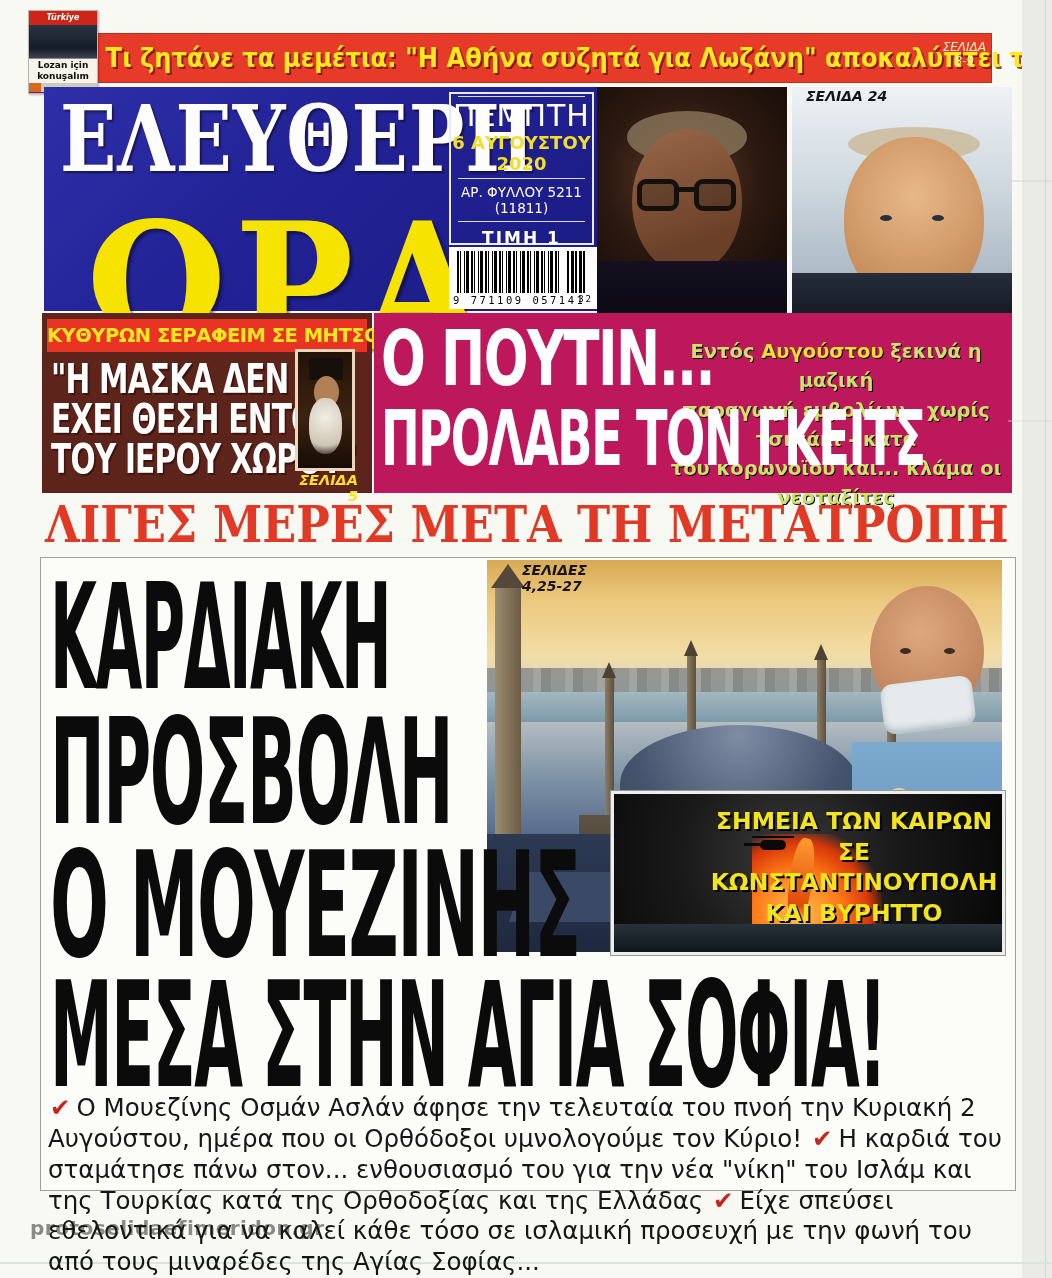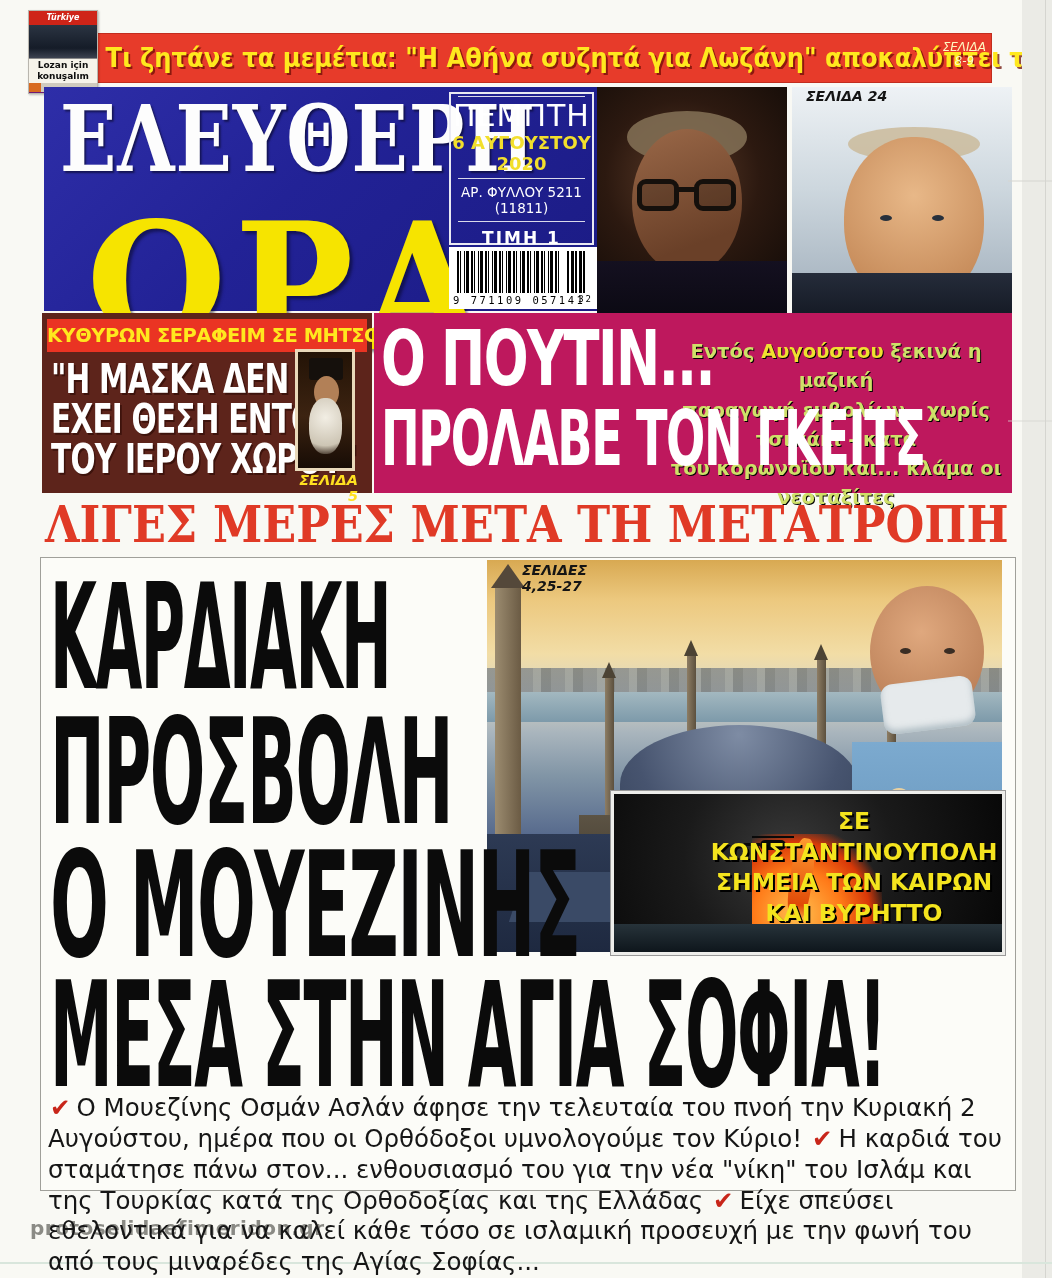--- a/index.html
+++ b/index.html
@@ -295,22 +295,22 @@
   <div class="big-hl" style="top:963px;transform:scale(.50,1.16);" data-name="main-headline-line4">ΜΕΣΑ ΣΤΗΝ ΑΓΙΑ ΣΟΦΙΑ!</div>
 
   <div class="inset" data-name="inset-photo-box">
     <div class="fireglow" data-name="fire-glow"></div>
     <div class="fireplume" data-name="fire-plume"></div>
     <div class="heli-rotor" data-name="helicopter-icon"></div>
     <div class="heli-body" data-name="helicopter-icon"></div>
     <div class="heli-tail" data-name="helicopter-icon"></div>
     <div class="sea" data-name="sea"></div>
     <div class="inset-text" data-name="inset-caption">
+      <div>ΣΗΜΕΙΑ ΤΩΝ ΚΑΙΡΩΝ</div>
       <div>ΣΕ ΚΩΝΣΤΑΝΤΙΝΟΥΠΟΛΗ</div>
-      <div>ΣΗΜΕΙΑ ΤΩΝ ΚΑΙΡΩΝ</div>
       <div>ΚΑΙ ΒΥΡΗΤΤΟ</div>
     </div>
   </div>
 
   <div class="para" data-name="lead-paragraph">
     <span class="check" data-name="checkmark-icon">✔</span><span data-name="paragraph-segment">Ο Μουεζίνης Οσμάν Ασλάν άφησε την τελευταία του πνοή την Κυριακή 2 Αυγούστου, ημέρα που οι Ορθόδοξοι υμνολογούμε τον Κύριο!</span>
     <span class="check" data-name="checkmark-icon">✔</span><span data-name="paragraph-segment">Η καρδιά του σταμάτησε πάνω στον... ενθουσιασμό του για την νέα "νίκη" του Ισλάμ και της Τουρκίας κατά της Ορθοδοξίας και της Ελλάδας</span>
     <span class="check" data-name="checkmark-icon">✔</span><span data-name="paragraph-segment">Είχε σπεύσει εθελοντικά για να καλεί κάθε τόσο σε ισλαμική προσευχή με την φωνή του από τους μιναρέδες της Αγίας Σοφίας...</span>
   </div>
 

